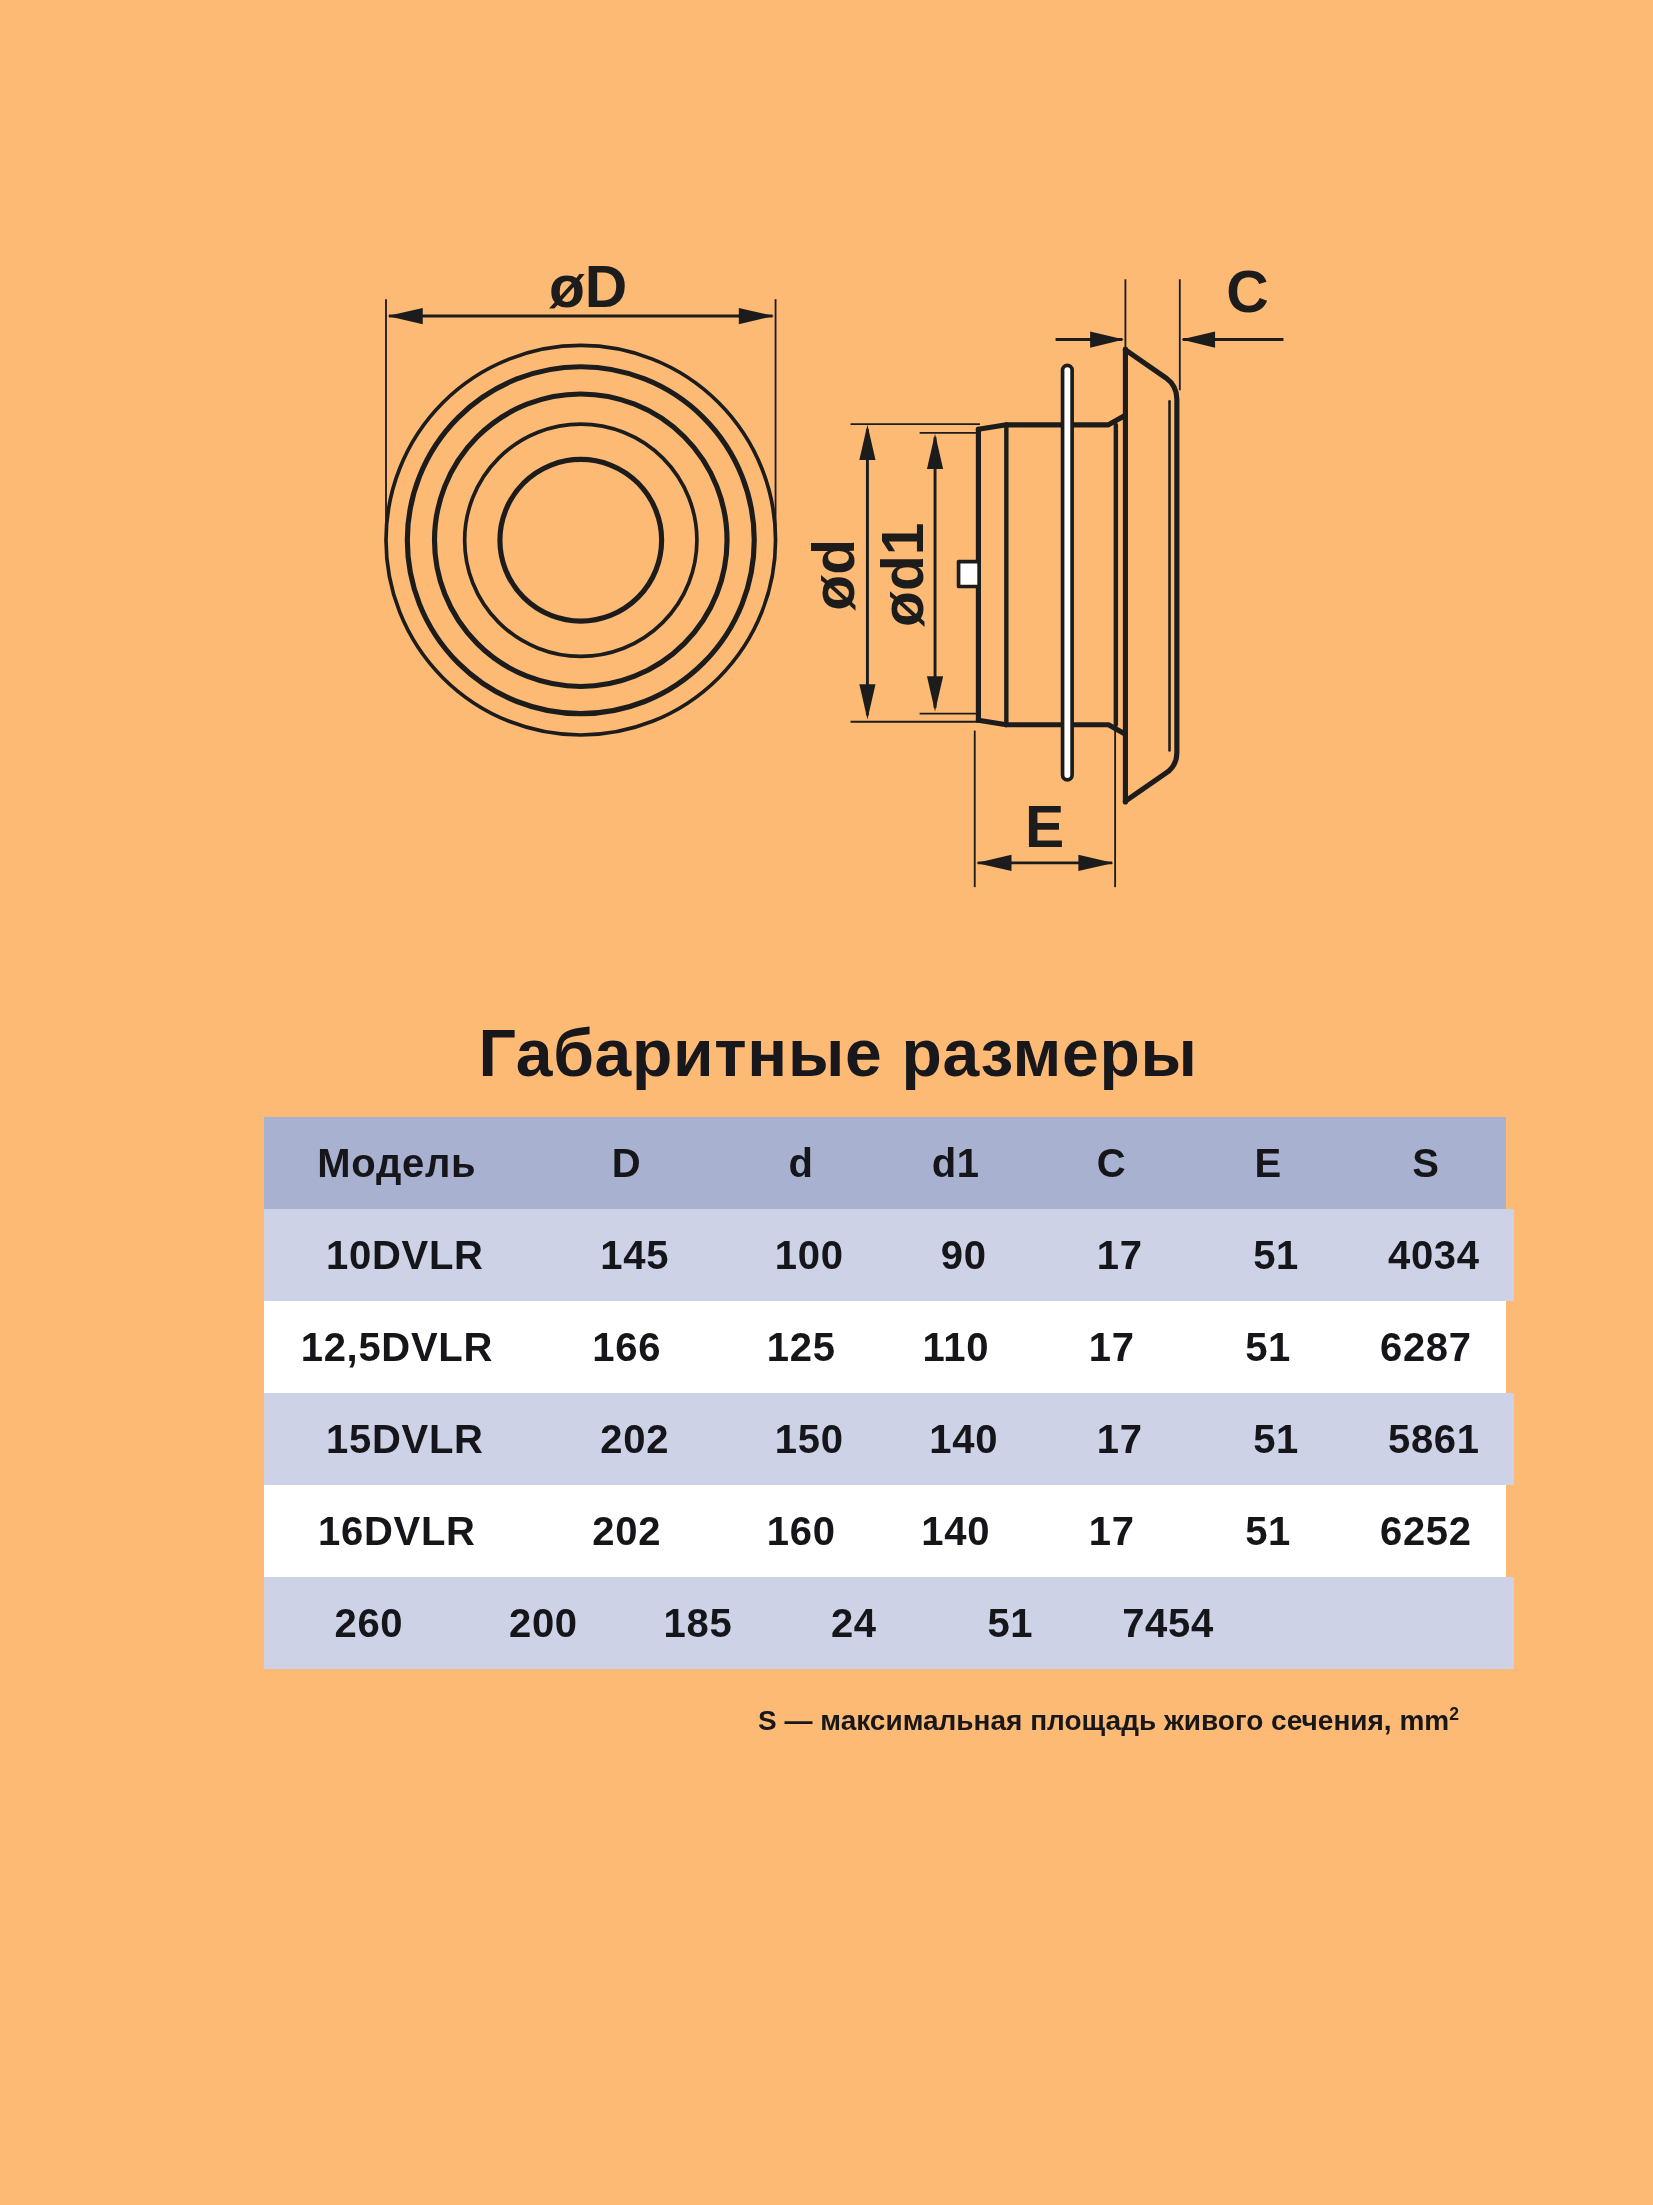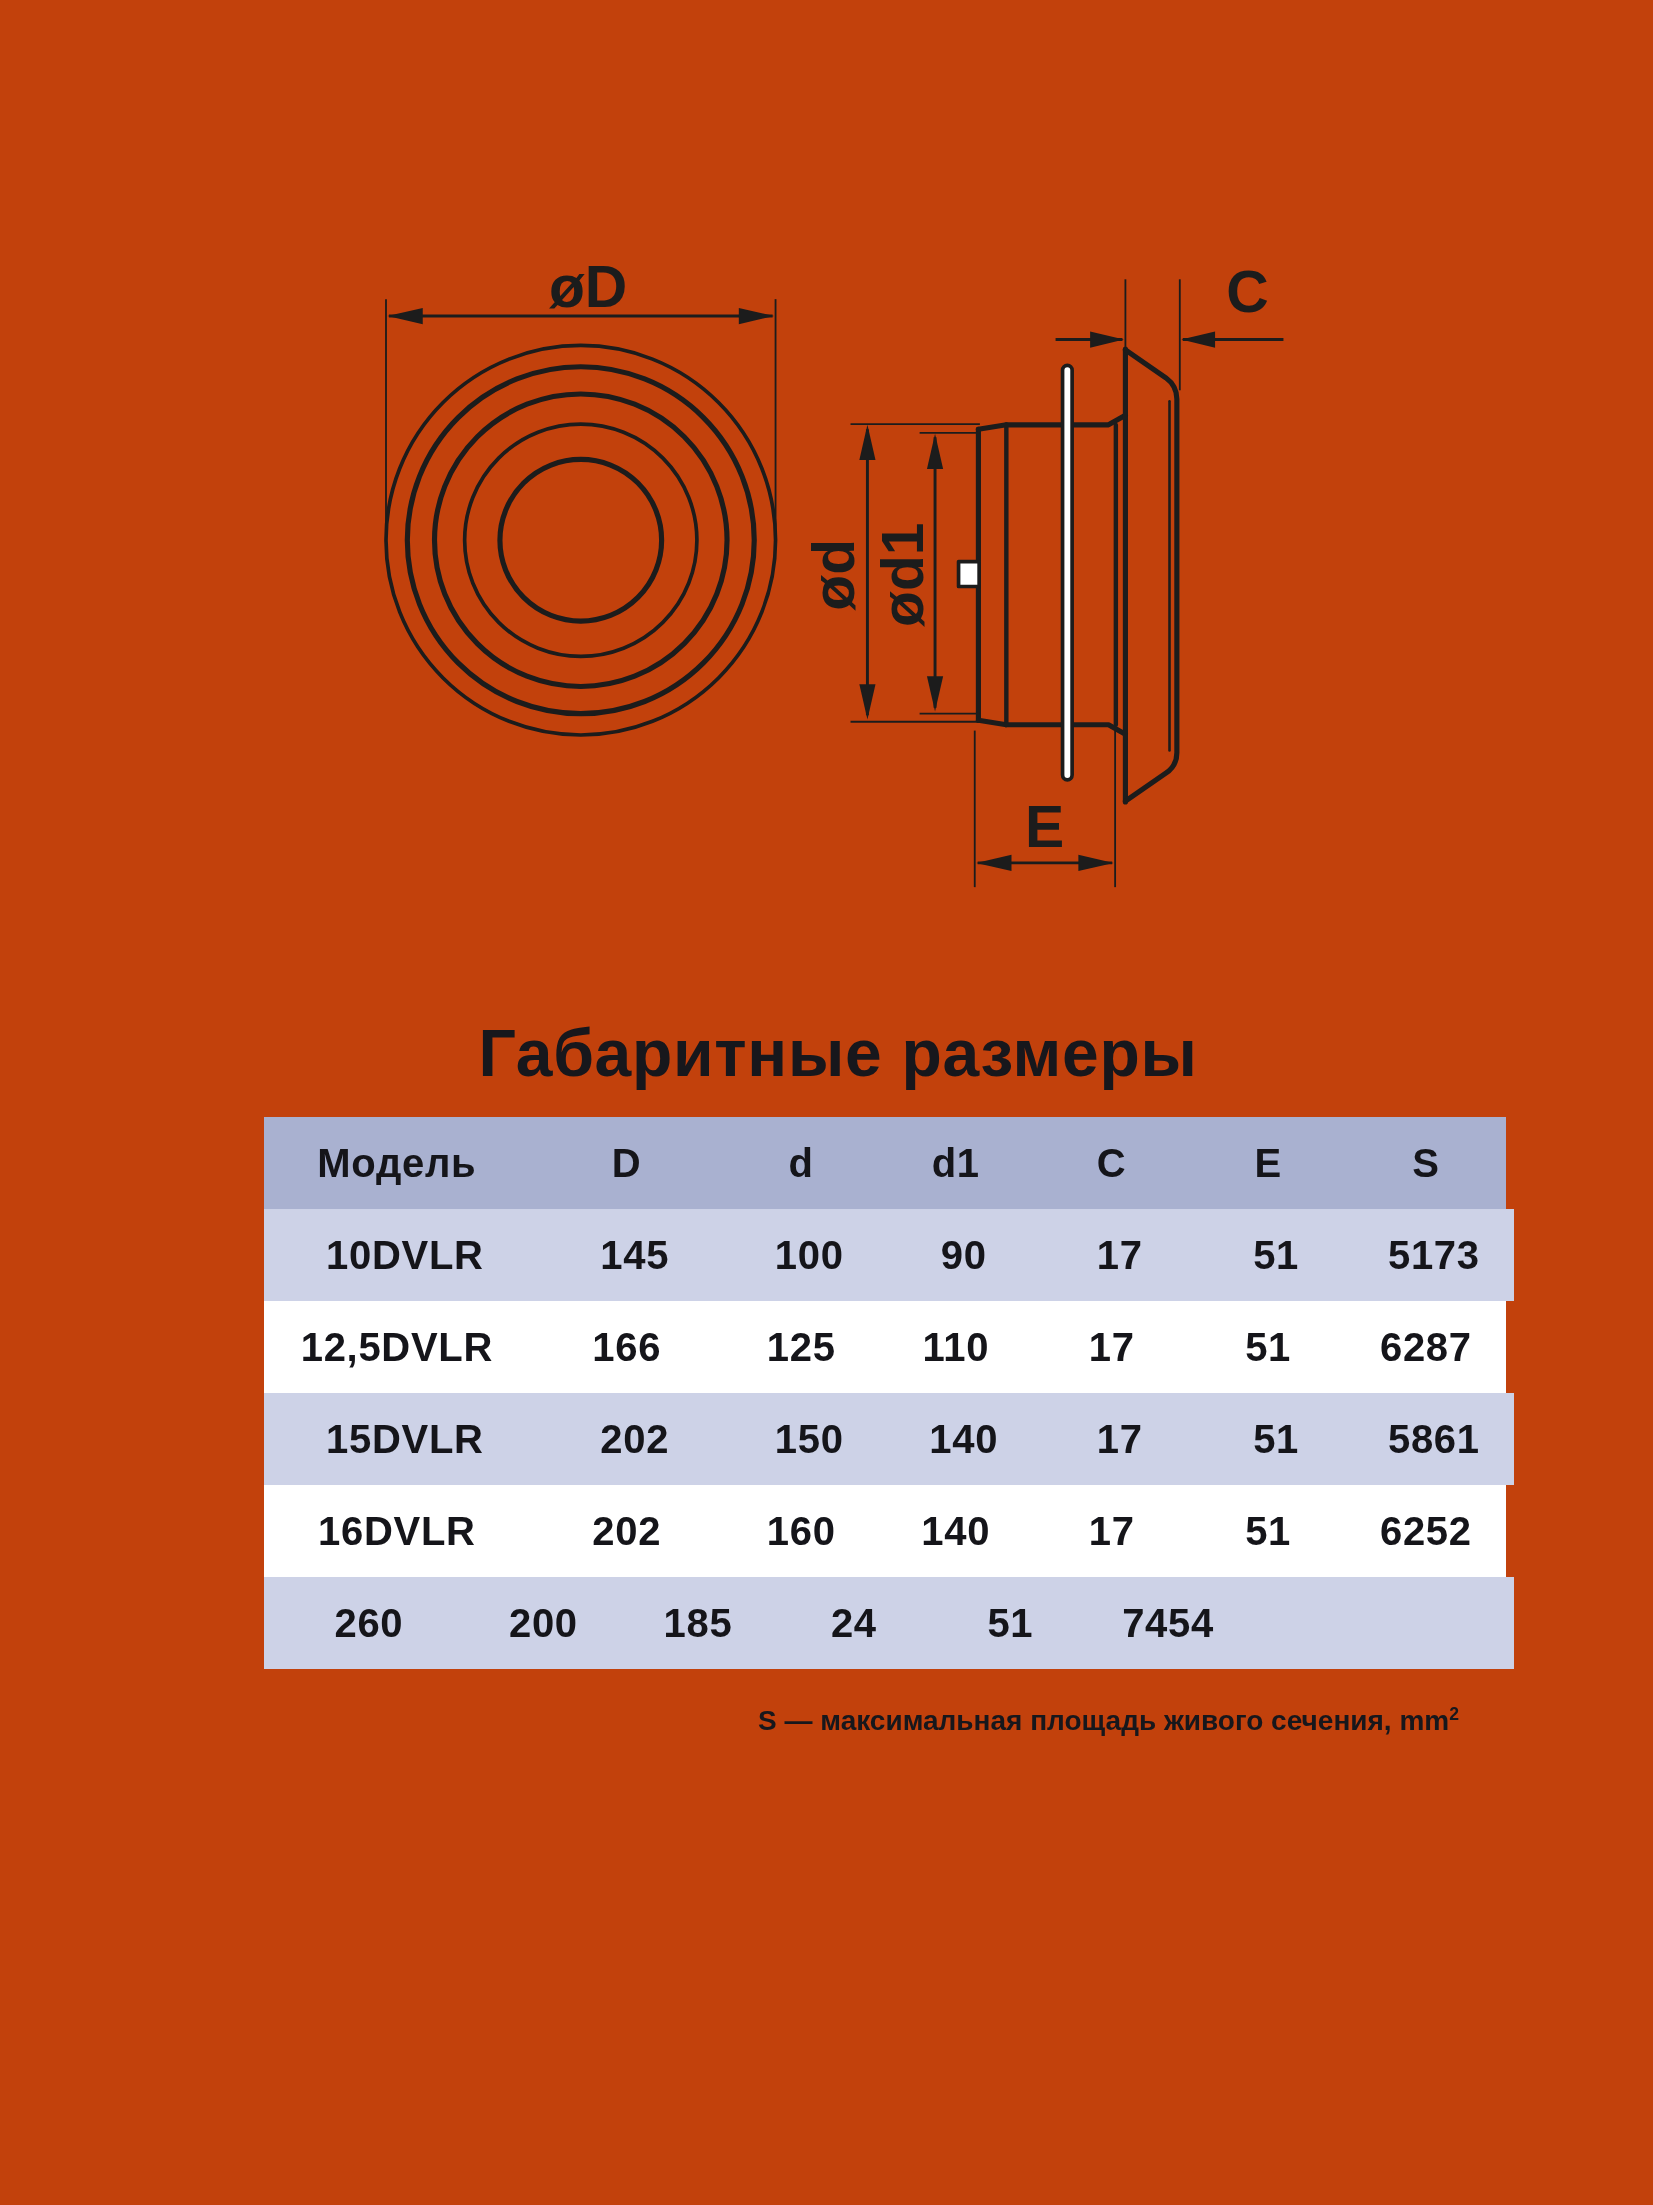--- a/index.html
+++ b/index.html
@@ -1,17 +1,17 @@
 <!DOCTYPE html>
 <html style="font-size:11.8px"><head>
 <meta charset="utf-8">
 <style>
   html,body { margin:0; padding:0; background:#ffffff; }
   .page {
-    position:relative; width:1654px; height:2205px; background:#c2410c;
+    position:relative; width:1654px; height:2205px; background:#fdba74;
     font-family:"Liberation Sans", sans-serif; overflow:hidden;
   }
   svg.diagram { position:absolute; left:0; top:0; }
   svg.diagram text {
     font-family:"Liberation Sans", sans-serif;
     font-weight:bold; fill:#1c1c1c;
   }
   .page-title {
     position:absolute; left:217px; top:1028px; width:1242px;
     text-align:center; font-size:66px; font-weight:bold; color:#17171c;
@@ -128,21 +128,21 @@
       <div class="c6">S</div>
     </div>
 
     <div class="trow r-alt">
       <div class="c0">10DVLR</div>
       <div class="c1">145</div>
       <div class="c2">100</div>
       <div class="c3">90</div>
       <div class="c4">17</div>
       <div class="c5">51</div>
-      <div class="c6">5173</div>
+      <div class="c6">4034</div>
     </div>
 
     <div class="trow r-white">
       <div class="c0">12,5DVLR</div>
       <div class="c1">166</div>
       <div class="c2">125</div>
       <div class="c3">110</div>
       <div class="c4">17</div>
       <div class="c5">51</div>
       <div class="c6">6287</div>

